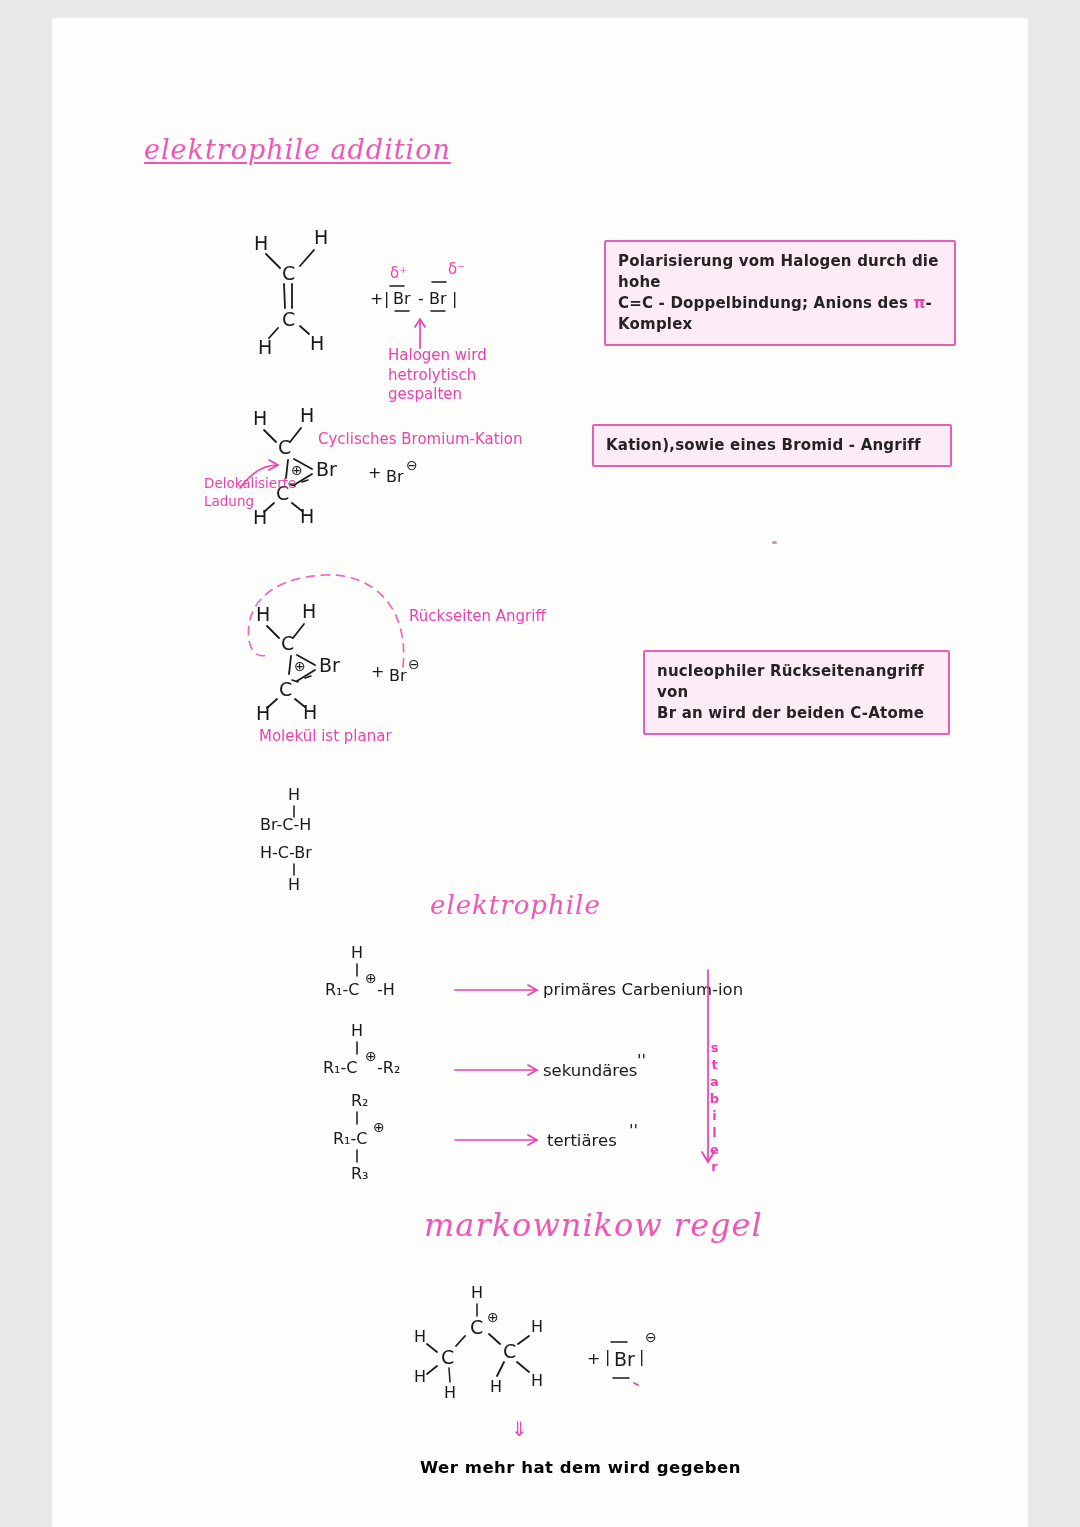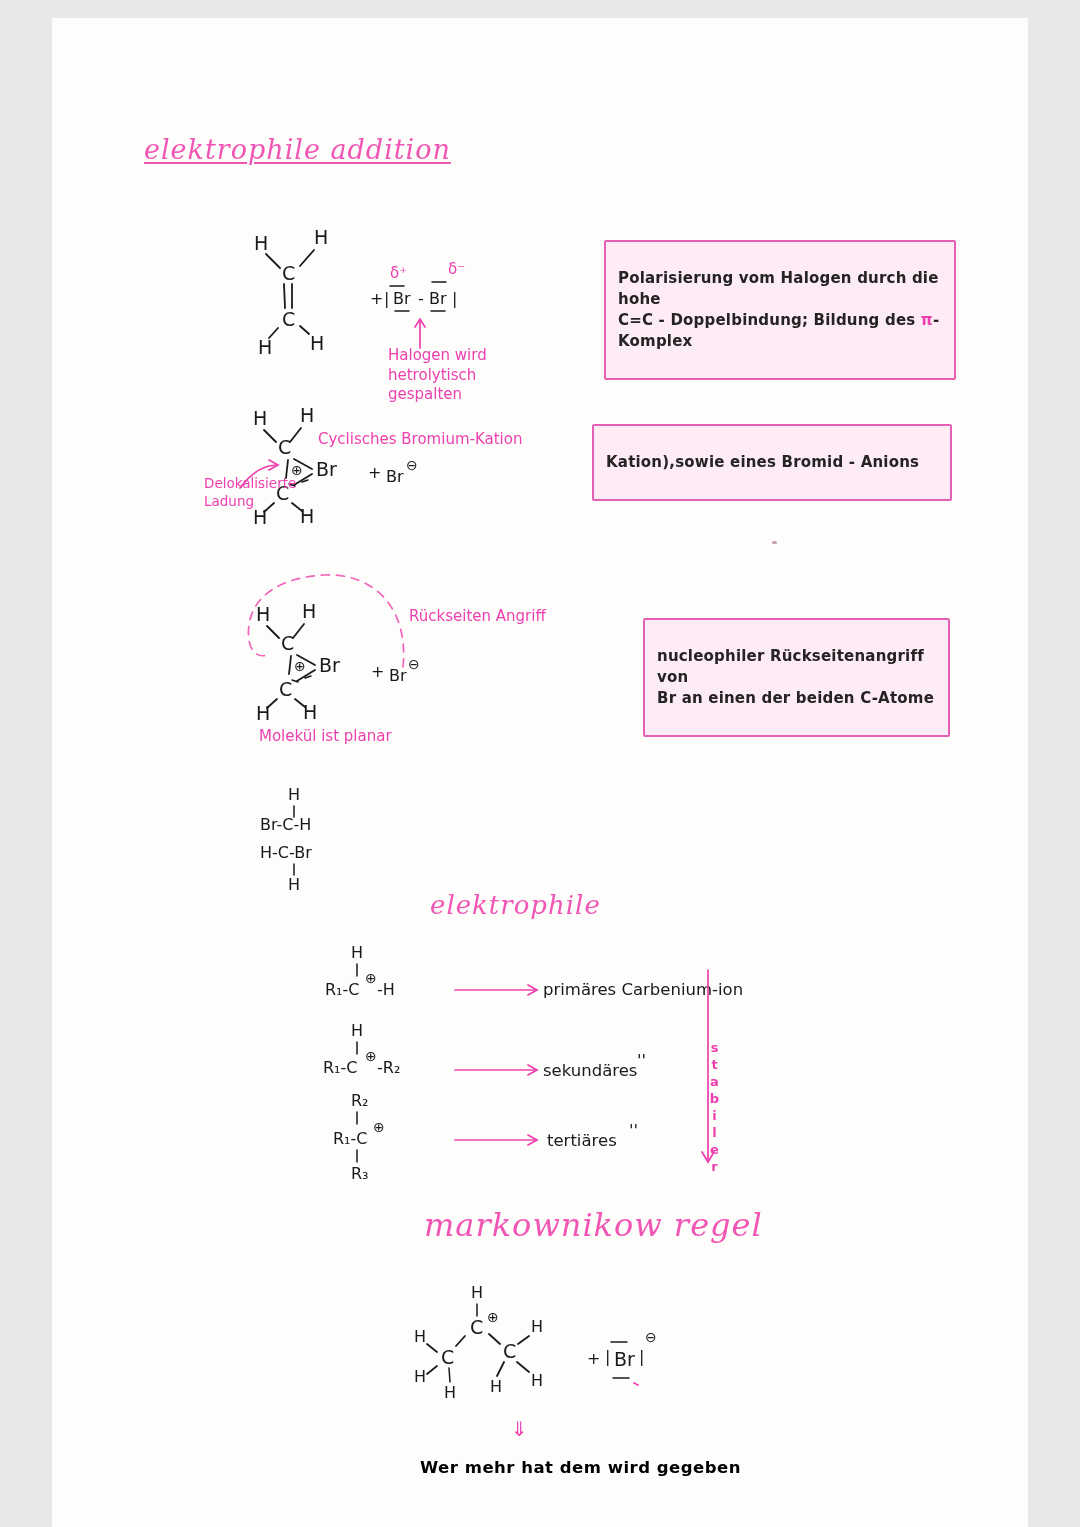--- a/index.html
+++ b/index.html
@@ -13,25 +13,25 @@
     position:absolute; color:#f156b4; font-style:italic;
     font-family:"DejaVu Serif", serif; letter-spacing:1px; white-space:nowrap;
   }
   #title { left:92px; top:116px; font-size:27px; text-decoration:underline; text-underline-offset:3px; text-decoration-thickness:1.5px; }
   #carbenium-heading { left:378px; top:872px; font-size:26px; }
   #markownikow-heading { left:372px; top:1188px; font-size:32px; }
   .notebox {
     position:absolute; box-sizing:border-box;
     background:#fdecf6; border:2px solid #e560b4; border-radius:2px;
     color:#262324; font-weight:bold; font-size:15px; line-height:21px;
-    padding:26px 12px; letter-spacing:0.2px;
+    padding:9px 12px; letter-spacing:0.2px;
   }
   #box-polarisierung { left:552px; top:222px; width:352px; }
   #box-dreiring     { left:540px; top:406px; width:360px; }
-  #box-rueckseite   { left:591px; top:600px; width:307px; }
+  #box-rueckseite   { left:591px; top:632px; width:307px; }
   .pink-inline { color:#ee3fae; }
   svg { position:absolute; overflow:visible; }
   svg text { font-family:"DejaVu Sans", sans-serif; }
   .atom  { fill:#1b1919; font-size:19px; }
   .atom-sm { fill:#1b1919; font-size:16px; }
   .chg   { fill:#1b1919; font-size:14px; }
   .blk   { stroke:#1b1919; stroke-width:1.8; stroke-linecap:round; }
   .blk-thin { stroke:#1b1919; stroke-width:1.5; stroke-linecap:round; }
   .pnk   { stroke:#ee3fae; stroke-width:1.7; stroke-linecap:round; fill:none; }
   .pnk-dash { stroke:#f065bb; stroke-width:1.7; stroke-linecap:round; fill:none; stroke-dasharray:8 7; }
@@ -51,30 +51,30 @@
 </style>
 </head>
 <body>
 
 <div id="page">
 
   <div id="title" class="cursive">elektrophile addition</div>
 
   <div id="box-polarisierung" class="notebox">
     <div>Polarisierung vom Halogen durch die hohe</div>
-    <div><span>C=C - Doppelbindung; Bildung des </span><span class="pink-inline">π</span><span>-Komplex</span></div>
+    <div><span>C=C - Doppelbindung; Anions des </span><span class="pink-inline">π</span><span>-Komplex</span></div>
   </div>
 
   <div id="box-dreiring" class="notebox">
-    <div>Kation),sowie eines Bromid - Anions</div>
+    <div>Kation),sowie eines Bromid - Angriff</div>
   </div>
 
   <div id="box-rueckseite" class="notebox">
     <div>nucleophiler Rückseitenangriff von</div>
-    <div>Br an einen der beiden C-Atome</div>
+    <div>Br an wird der beiden C-Atome</div>
   </div>
 
   <svg style="left:178px; top:196px;" width="270" height="198" viewBox="0 0 270 198">
     <g>
       <line class="blk" x1="36" y1="40" x2="50" y2="54"></line>
       <line class="blk" x1="84" y1="36" x2="70" y2="52"></line>
       <line class="blk" x1="54" y1="70" x2="55" y2="94"></line>
       <line class="blk" x1="62" y1="70" x2="62" y2="94"></line>
       <line class="blk" x1="48" y1="114" x2="39" y2="124"></line>
       <line class="blk" x1="70" y1="112" x2="79" y2="120"></line>

